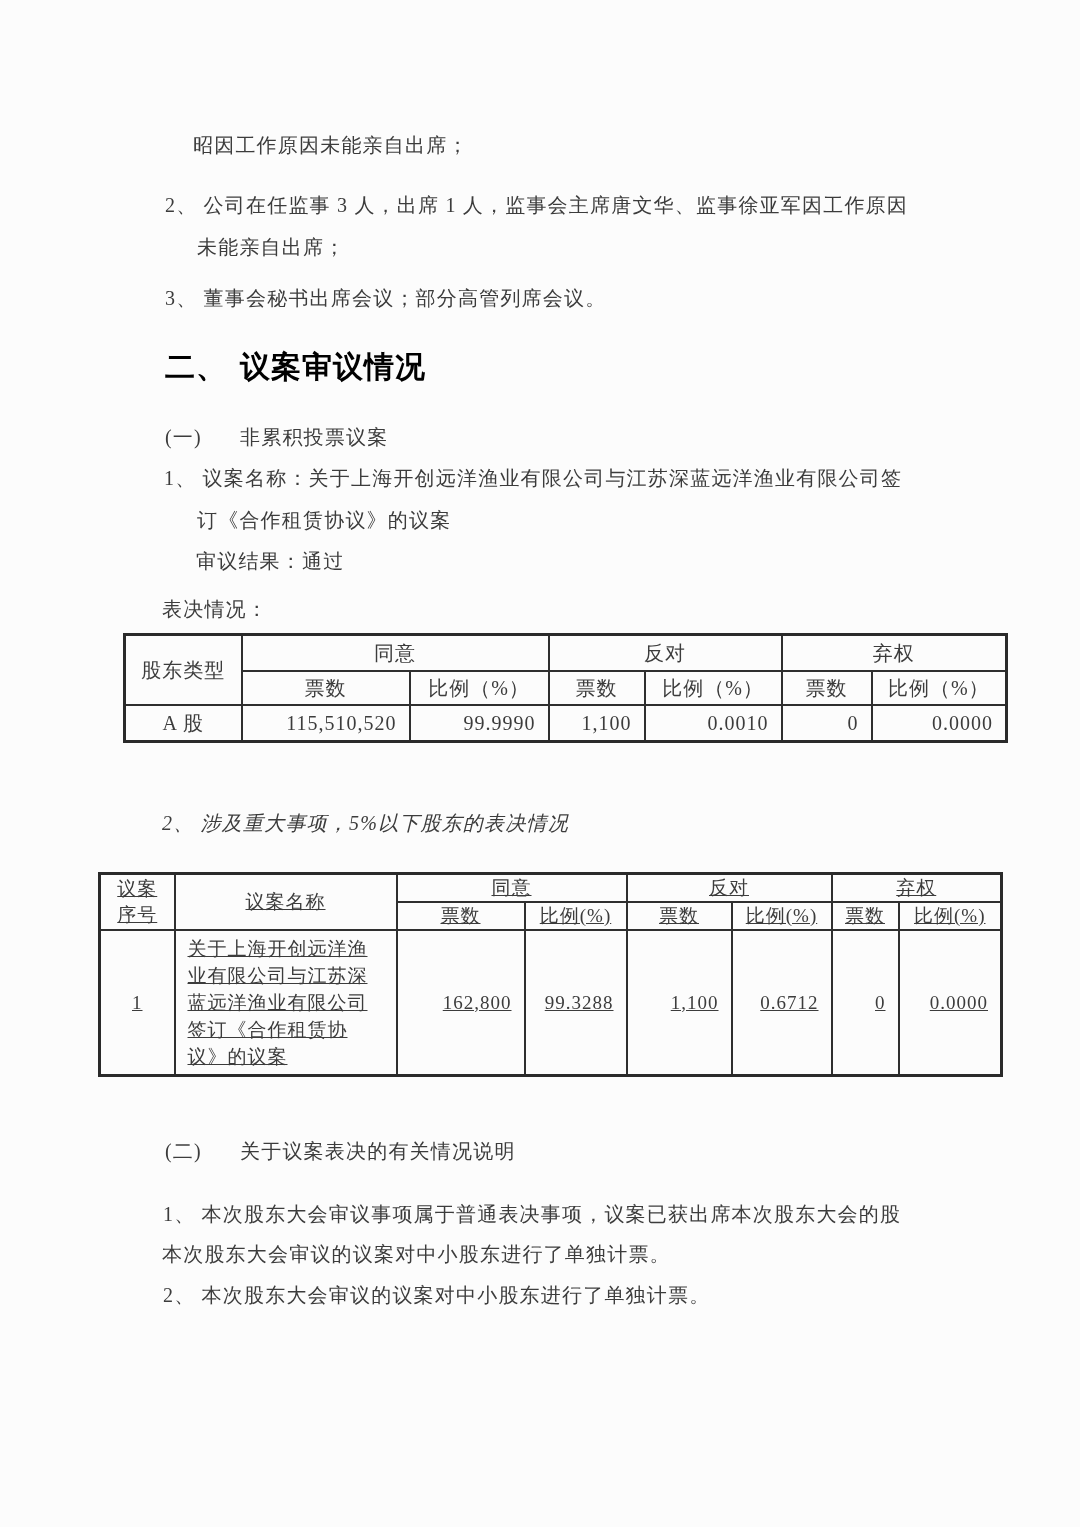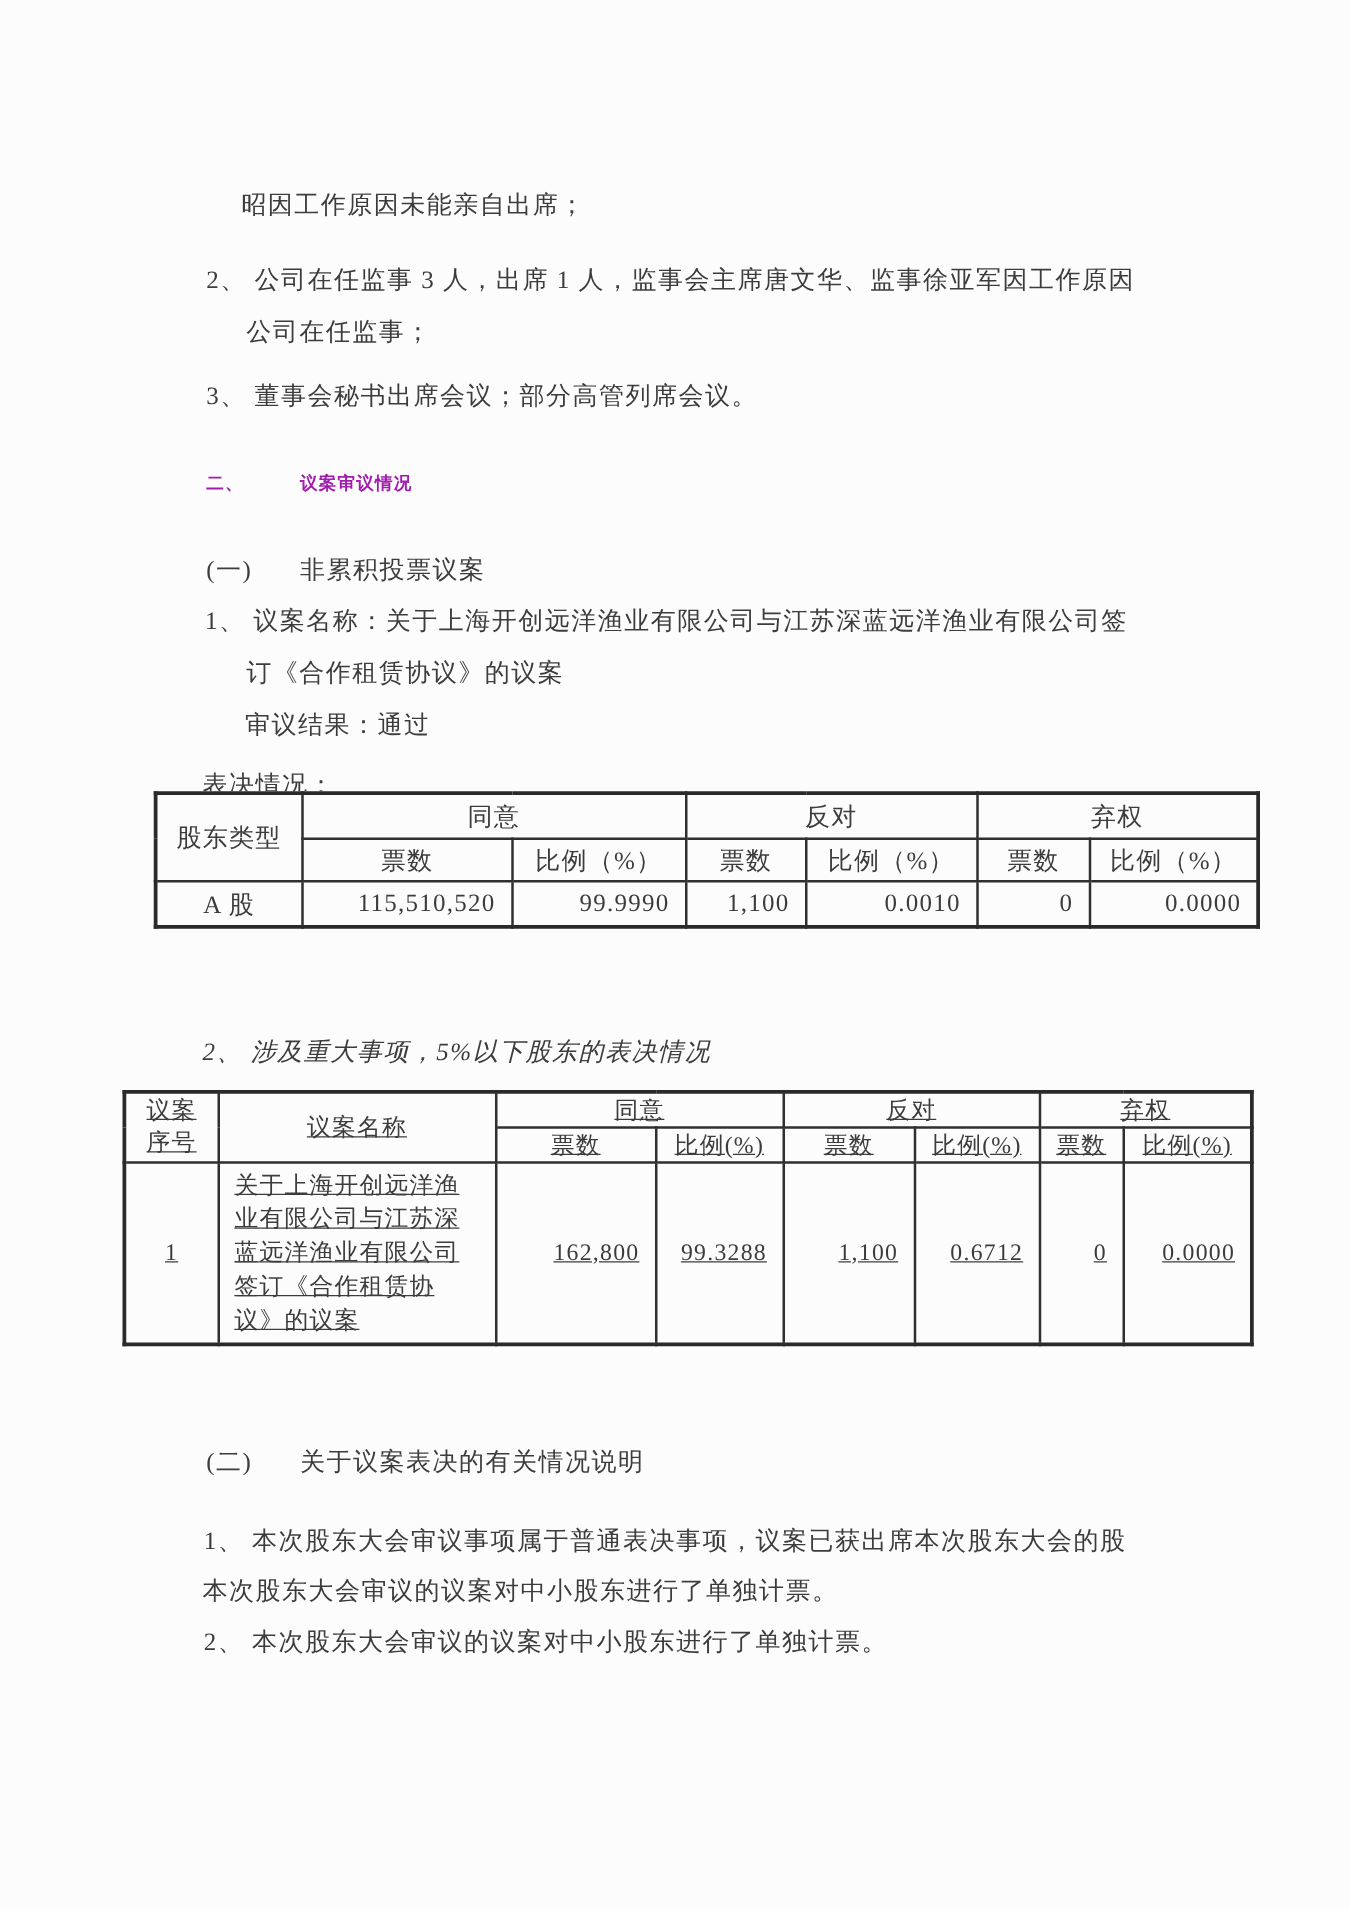--- a/index.html
+++ b/index.html
@@ -10,27 +10,26 @@
     font-family:"Liberation Serif","DejaVu Serif",serif;
     color:#3c3c3c;
     overflow:hidden;
   }
   .line{
     position:absolute;
     font-size:20px;
     line-height:26px;
     letter-spacing:1.2px;
     white-space:nowrap;
-    margin-top:19px;
   }
   .heading{
     font-family:"Liberation Sans","DejaVu Sans",sans-serif;
     font-weight:bold;
-    font-size:14px;
-    color:#a21caf;
+    font-size:30px;
+    color:#000000;
     letter-spacing:1px;
   }
   .numspan{display:inline-block;width:75px;}
   .vt{
     position:absolute;
     border-collapse:collapse;
     table-layout:fixed;
     background:#fcfcfc;
     padding-left:15px;
   }
@@ -61,21 +60,21 @@
     white-space:normal;
     word-break:break-all;
   }
   .seq-head div{line-height:26px;}
 </style>
 </head>
 <body>
 
 <div class="line" style="left:193px;top:132px;">昭因工作原因未能亲自出席；</div>
 <div class="line" style="left:165px;top:192px;">2、 公司在任监事 3 人，出席 1 人，监事会主席唐文华、监事徐亚军因工作原因</div>
-<div class="line" style="left:197px;top:234px;">公司在任监事；</div>
+<div class="line" style="left:197px;top:234px;">未能亲自出席；</div>
 <div class="line" style="left:165px;top:285px;">3、 董事会秘书出席会议；部分高管列席会议。</div>
 
 <div class="line heading" style="left:165px;top:354px;">
   <span class="numspan">二、</span><span>议案审议情况</span>
 </div>
 
 <div class="line" style="left:165px;top:424px;">
   <span class="numspan">(一)</span><span>非累积投票议案</span>
 </div>
 <div class="line" style="left:164px;top:465px;">1、 议案名称：关于上海开创远洋渔业有限公司与江苏深蓝远洋渔业有限公司签</div>

